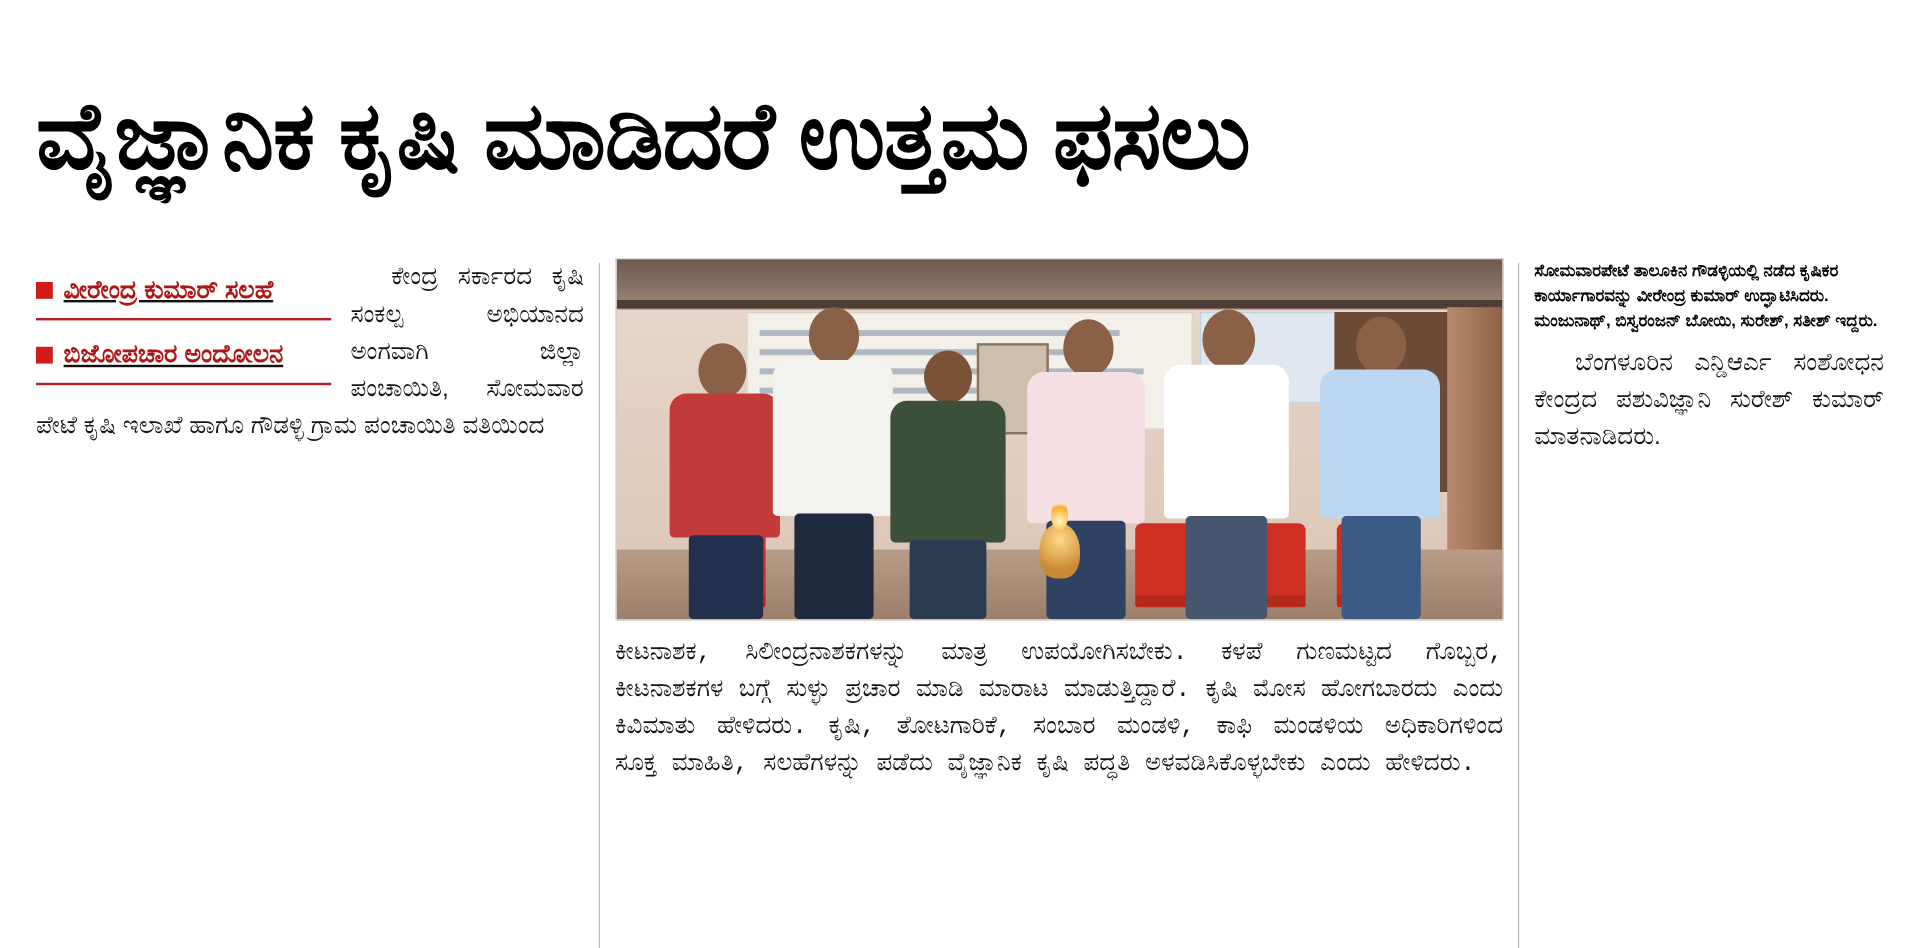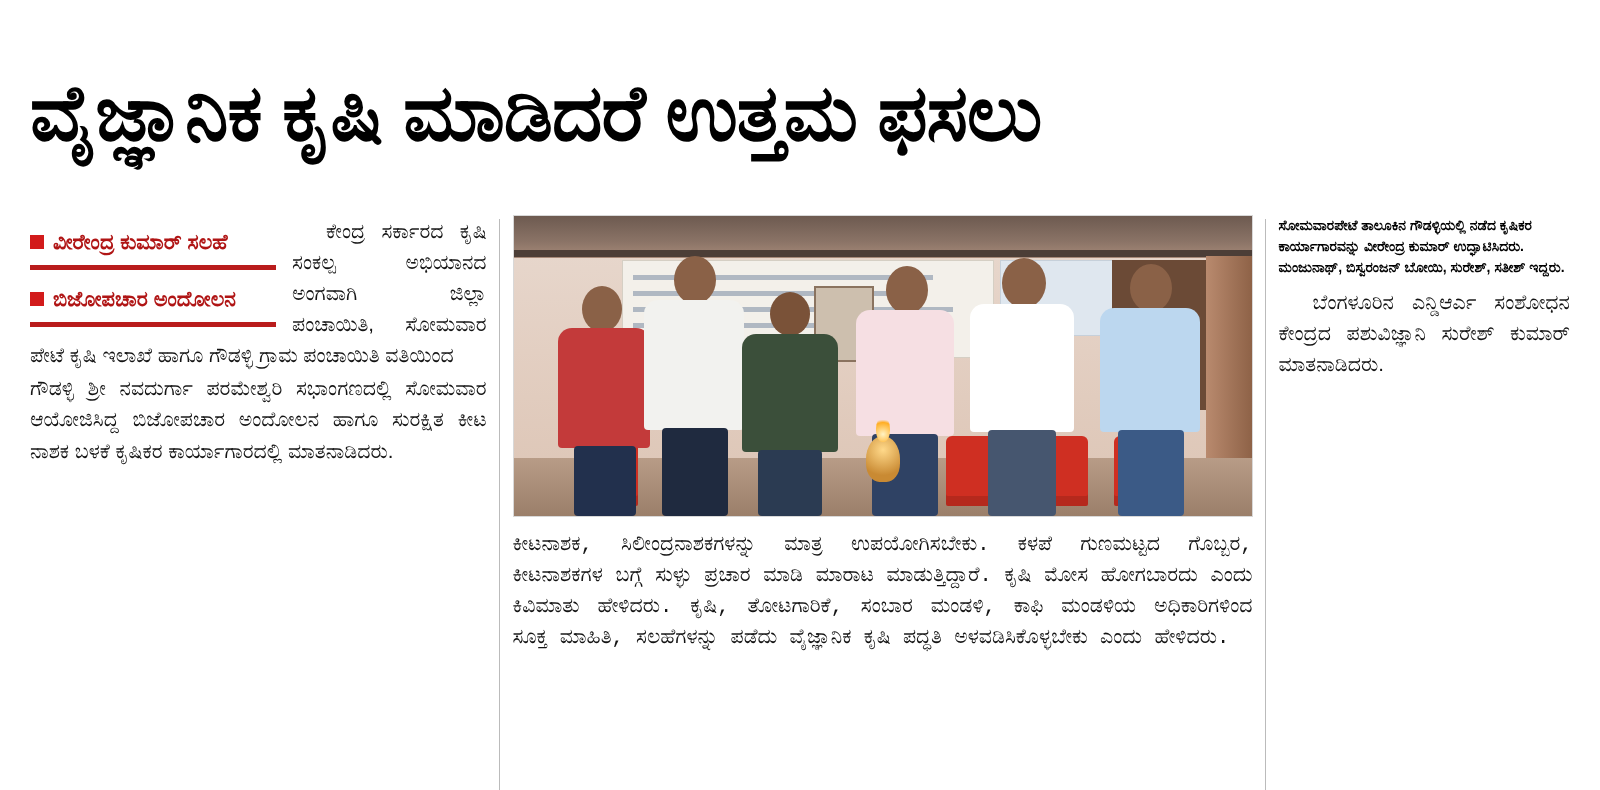--- a/index.html
+++ b/index.html
@@ -77,22 +77,23 @@
 
   
   .callouts {
     margin: 10px 0 6px 0;
     width: 246px;
     float: left;
     margin-right: 16px;
   }
   .callout {
     padding: 2px 0 8px 0;
-    border-bottom: 5px solid #b91c1c;
+    border-bottom: 2px solid #b91c1c;
     margin-bottom: 12px;
+    text-decoration: underline;
   }
   .callout:last-child { margin-bottom: 4px; }
   .callout-row {
     display: flex;
     align-items: flex-start;
     gap: 9px;
   }
   .sq {
     width: 14px;
     height: 14px;
@@ -225,21 +226,20 @@
         <div class="callout">
           <div class="callout-row">
             <span class="sq"></span>
             <span class="callout-text">ಬಿಜೋಪಚಾರ ಅಂದೋಲನ</span>
           </div>
         </div>
       </div>
 
       <p class="indent">ಕೇಂದ್ರ ಸರ್ಕಾರದ ಕೃಷಿ ಸಂಕಲ್ಪ ಅಭಿಯಾನದ ಅಂಗವಾಗಿ ಜಿಲ್ಲಾ ಪಂಚಾಯಿತಿ, ಸೋಮವಾರ ಪೇಟೆ ಕೃಷಿ ಇಲಾಖೆ ಹಾಗೂ ಗೌಡಳ್ಳಿ ಗ್ರಾಮ ಪಂಚಾಯಿತಿ ವತಿಯಿಂದ</p>
       <div style="clear:both"></div>
-      <p>ಗೌಡಳ್ಳಿ ಶ್ರೀ ನವದುರ್ಗಾ ಪರಮೇಶ್ವರಿ ಸಭಾಂಗಣದಲ್ಲಿ ಸೋಮವಾರ ಆಯೋಜಿಸಿದ್ದ ಬಿಜೋಪಚಾರ ಅಂದೋಲನ ಹಾಗೂ ಸುರಕ್ಷಿತ ಕೀಟ ನಾಶಕ ಬಳಕೆ ಕೃಷಿಕರ ಕಾರ್ಯಾಗಾರದಲ್ಲಿ ಮಾತನಾಡಿದರು.</p>
     </div>
 
     <div class="col col-mid">
 
       <div class="photo-wrap">
         <div class="photo">
           <div class="ph-wall"></div>
           <div class="ph-ceiling"></div>
           <div class="ph-ceiling-beam"></div>
           <div class="ph-banner">

